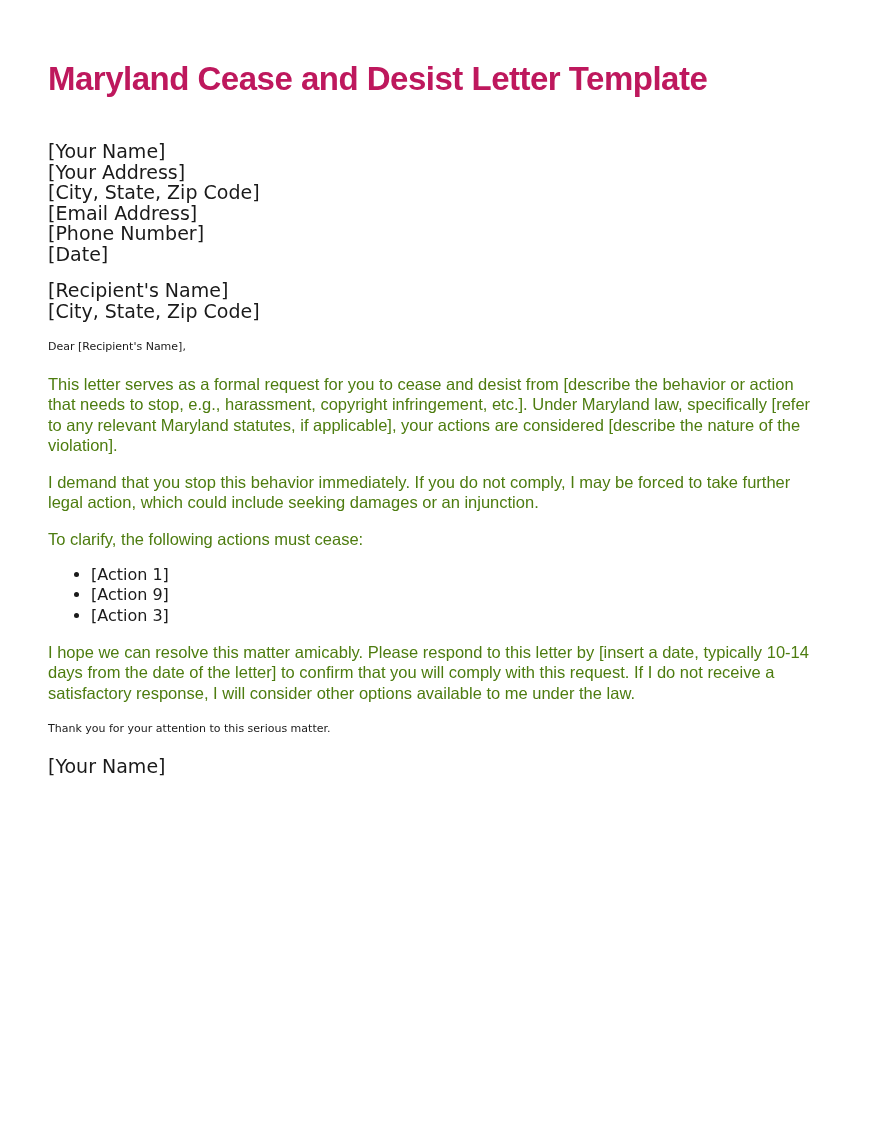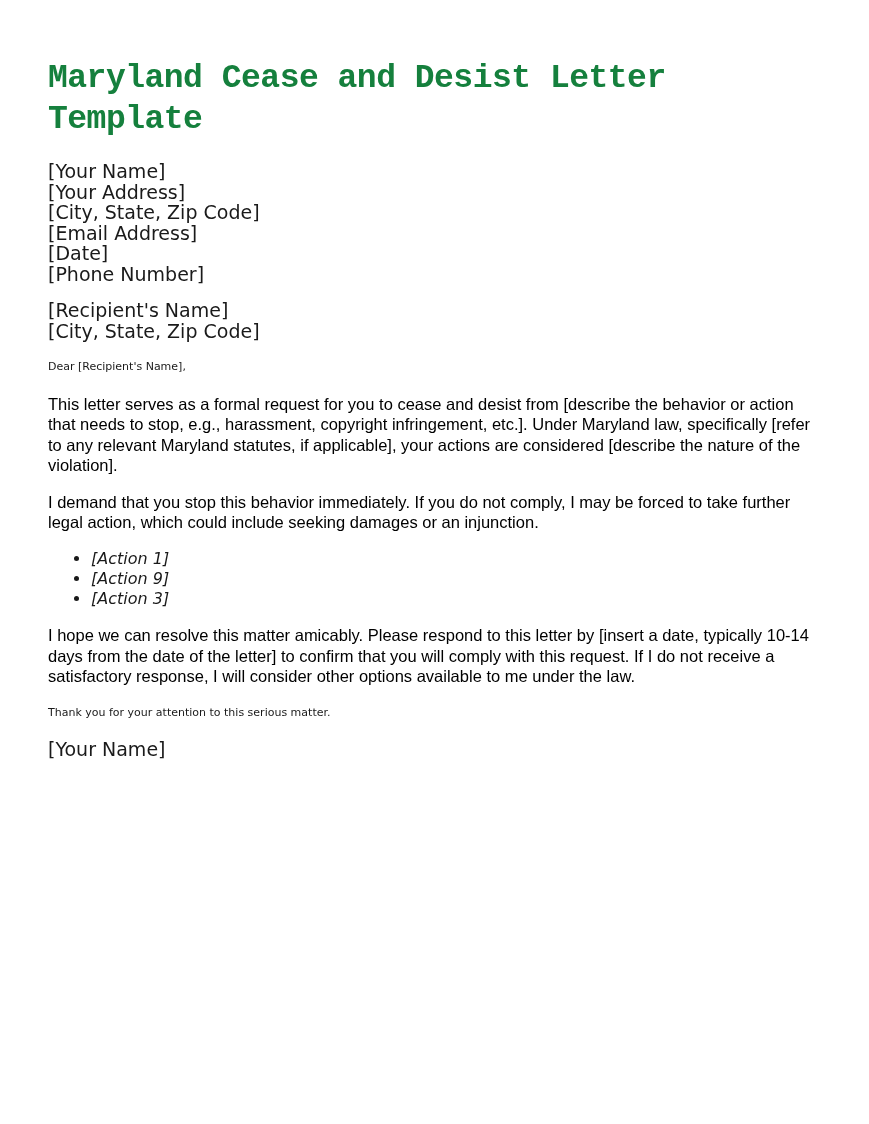--- a/index.html
+++ b/index.html
@@ -11,57 +11,56 @@
     background: #ffffff;
     overflow: hidden;
     font-family: "DejaVu Sans", sans-serif;
     color: #1a1a1a;
   }
   .content {
     padding: 58px 48px 0 48px;
     width: 100%;
   }
   .doc-title {
-    font-family: Liberation Mono, monospace;
+    font-family: Liberation Sans, sans-serif;
     font-weight: 700;
     font-size: 33px;
     line-height: 41px;
-    color: #15803d;
+    color: #be185d;
     letter-spacing: -0.5px;
     max-width: 680px;
-    margin-bottom: 21px;
+    margin-bottom: 42px;
   }
   .block {
     font-size: 19px;
     line-height: 20.5px;
     margin-bottom: 16px;
   }
   .block div { white-space: nowrap; }
   p.para {
     font-size: 11px;
     line-height: 20.5px;
     margin-bottom: 16px;
     max-width: 780px;
   }
   p.narrow {
     font-family: "Liberation Sans", sans-serif;
     font-size: 16.5px;
     line-height: 20.5px;
-    color: #000000;
+    color: #4d7c0f;
   }
   ul.actions {
     margin: 16px 0 16px 0;
     padding-left: 43px;
     list-style: disc;
   }
   ul.actions li {
     font-size: 16px;
     line-height: 20.3px;
     color: #1a1a1a;
-    font-style: italic;
   }
   .footer-mark {
     position: absolute;
     left: 26px;
     top: 1124px;
     font-family: "Liberation Mono", "DejaVu Sans Mono", monospace;
     font-size: 29px;
     letter-spacing: 2px;
     color: #222222;
   }
@@ -72,35 +71,36 @@
 <div class="page">
   <div class="content">
 
     <h1 class="doc-title">Maryland Cease and Desist Letter Template</h1>
 
     <div class="block">
       <div>[Your Name]</div>
       <div>[Your Address]</div>
       <div>[City, State, Zip Code]</div>
       <div>[Email Address]</div>
+      <div>[Phone Number]</div>
       <div>[Date]</div>
-      <div>[Phone Number]</div>
     </div>
 
     <div class="block">
       <div>[Recipient's Name]</div>
       <div>[City, State, Zip Code]</div>
     </div>
 
     <p class="para">Dear [Recipient's Name],</p>
 
     <p class="para narrow">This letter serves as a formal request for you to cease and desist from [describe the behavior or action that needs to stop, e.g., harassment, copyright infringement, etc.]. Under Maryland law, specifically [refer to any relevant Maryland statutes, if applicable], your actions are considered [describe the nature of the violation].</p>
 
     <p class="para narrow">I demand that you stop this behavior immediately. If you do not comply, I may be forced to take further legal action, which could include seeking damages or an injunction.</p>
 
+    <p class="para narrow">To clarify, the following actions must cease:</p>
 
     <ul class="actions">
       <li>[Action 1]</li>
       <li>[Action 9]</li>
       <li>[Action 3]</li>
     </ul>
 
     <p class="para narrow">I hope we can resolve this matter amicably. Please respond to this letter by [insert a date, typically 10-14 days from the date of the letter] to confirm that you will comply with this request. If I do not receive a satisfactory response, I will consider other options available to me under the law.</p>
 
     <p class="para">Thank you for your attention to this serious matter.</p>

